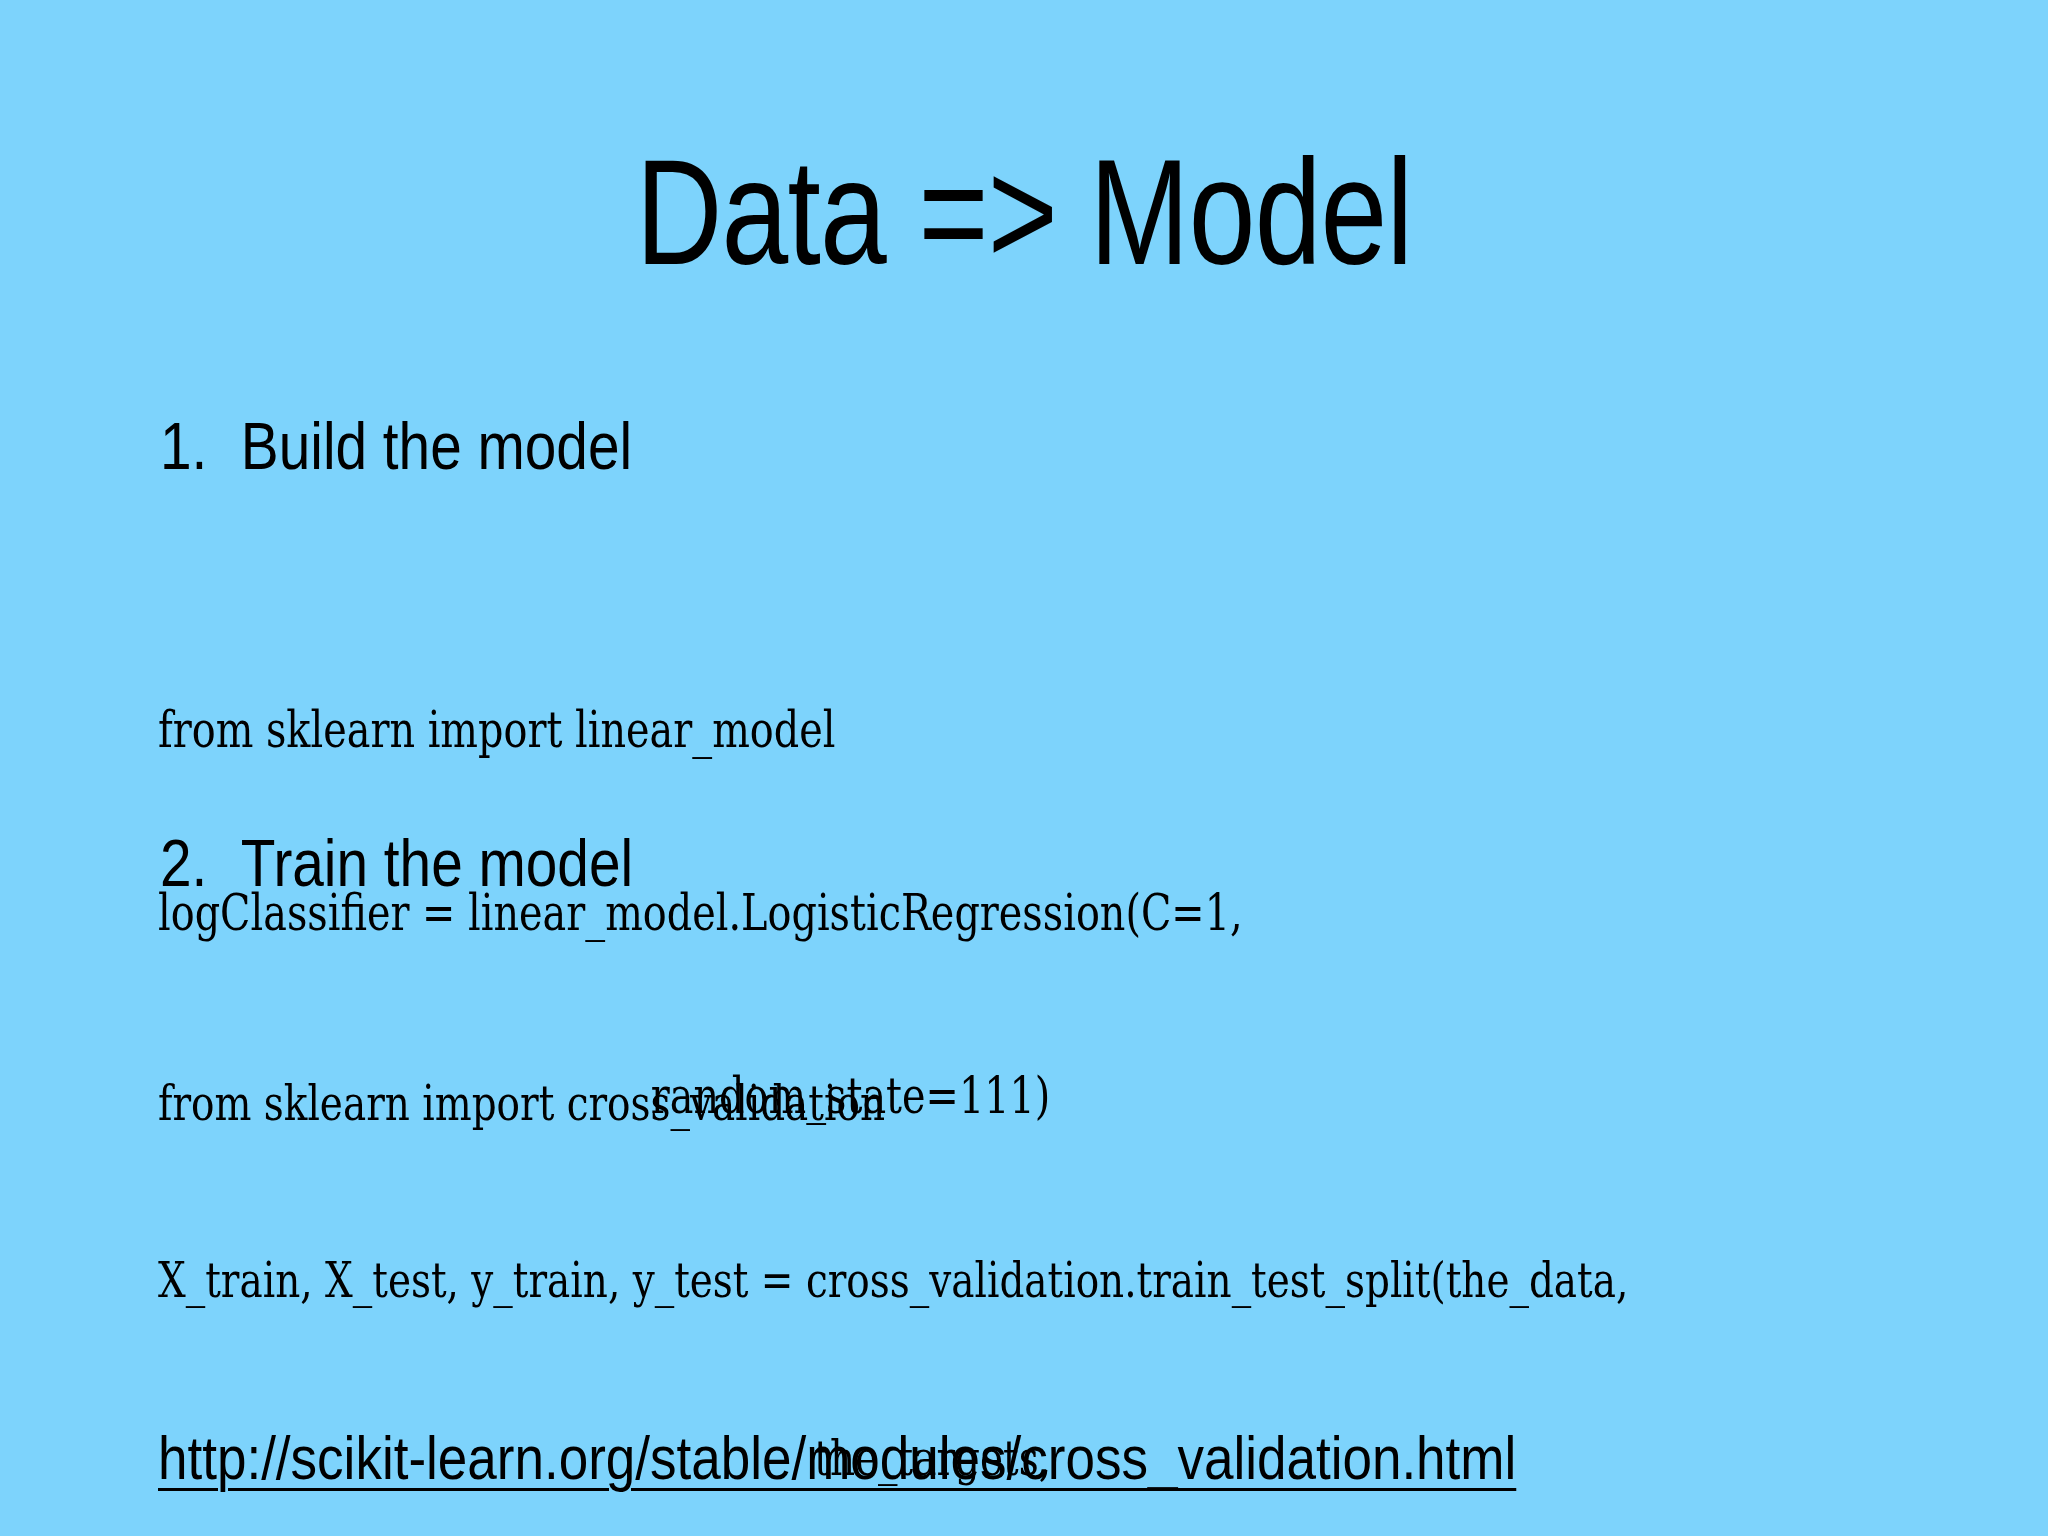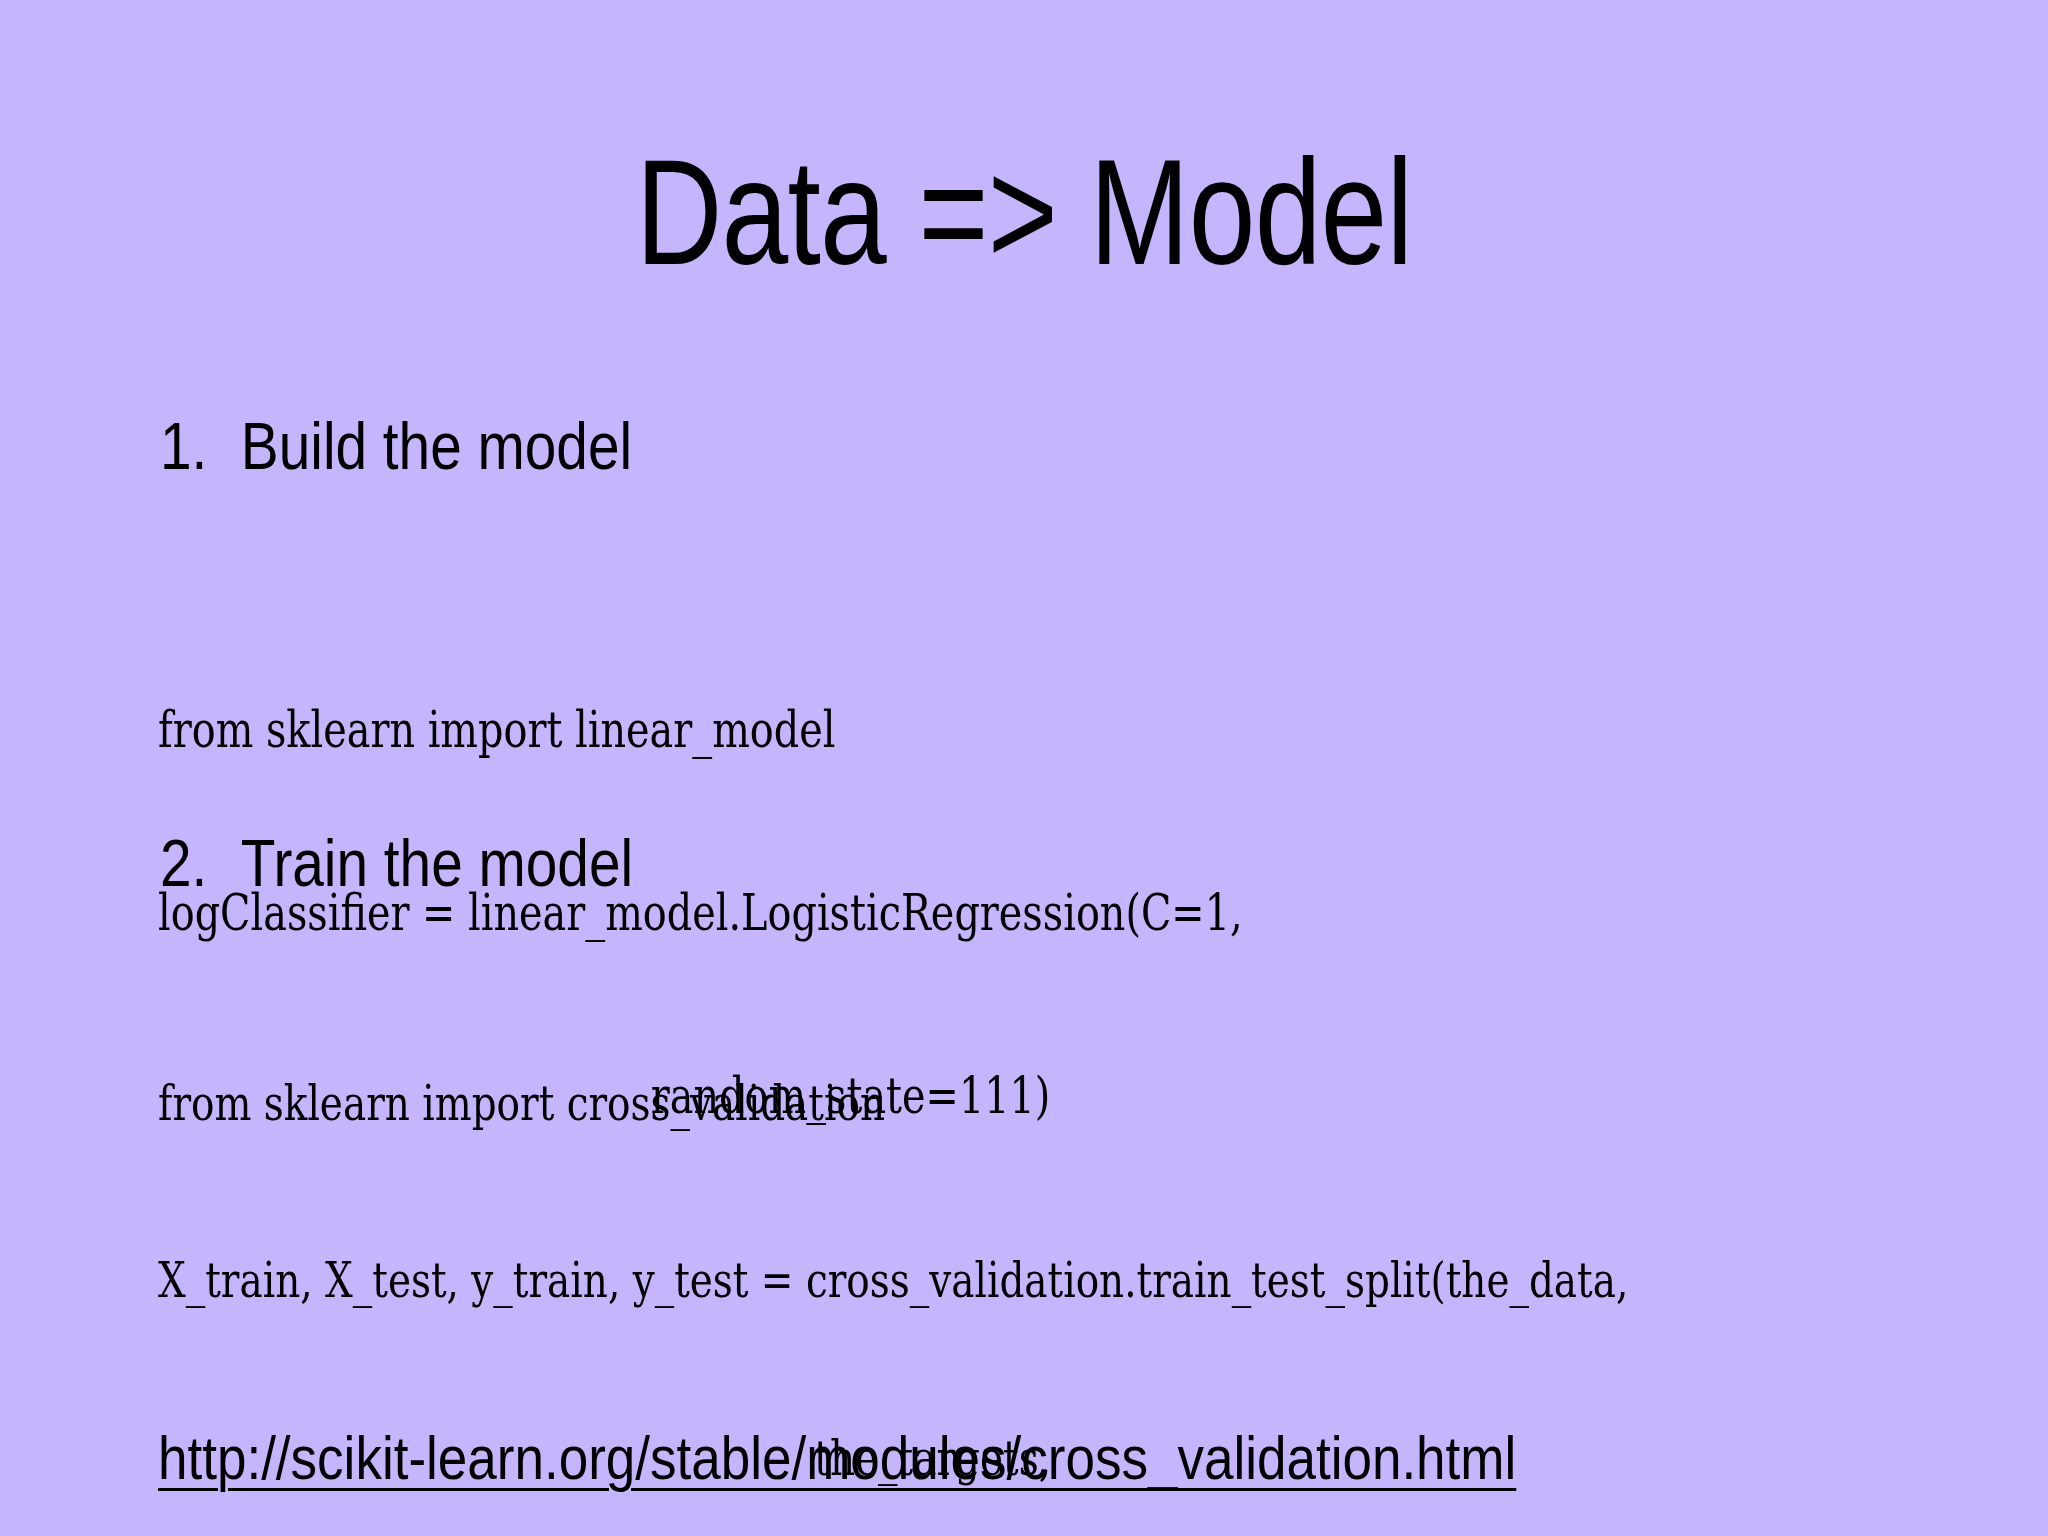--- a/index.html
+++ b/index.html
@@ -12,21 +12,21 @@
     background: #ffffff;
     font-family: "Liberation Sans", sans-serif;
     color: #000000;
     overflow: hidden;
     position: relative;
   }
 
   .slide {
     position: absolute;
     inset: 0;
-    background: #c4b5fd;
+    background: #7dd3fc;
   }
 
   
   .slide-title {
     position: absolute;
     left: 0;
     top: 136px;
     width: 2048px;
     text-align: center;
     font-family: "Liberation Sans", sans-serif;

